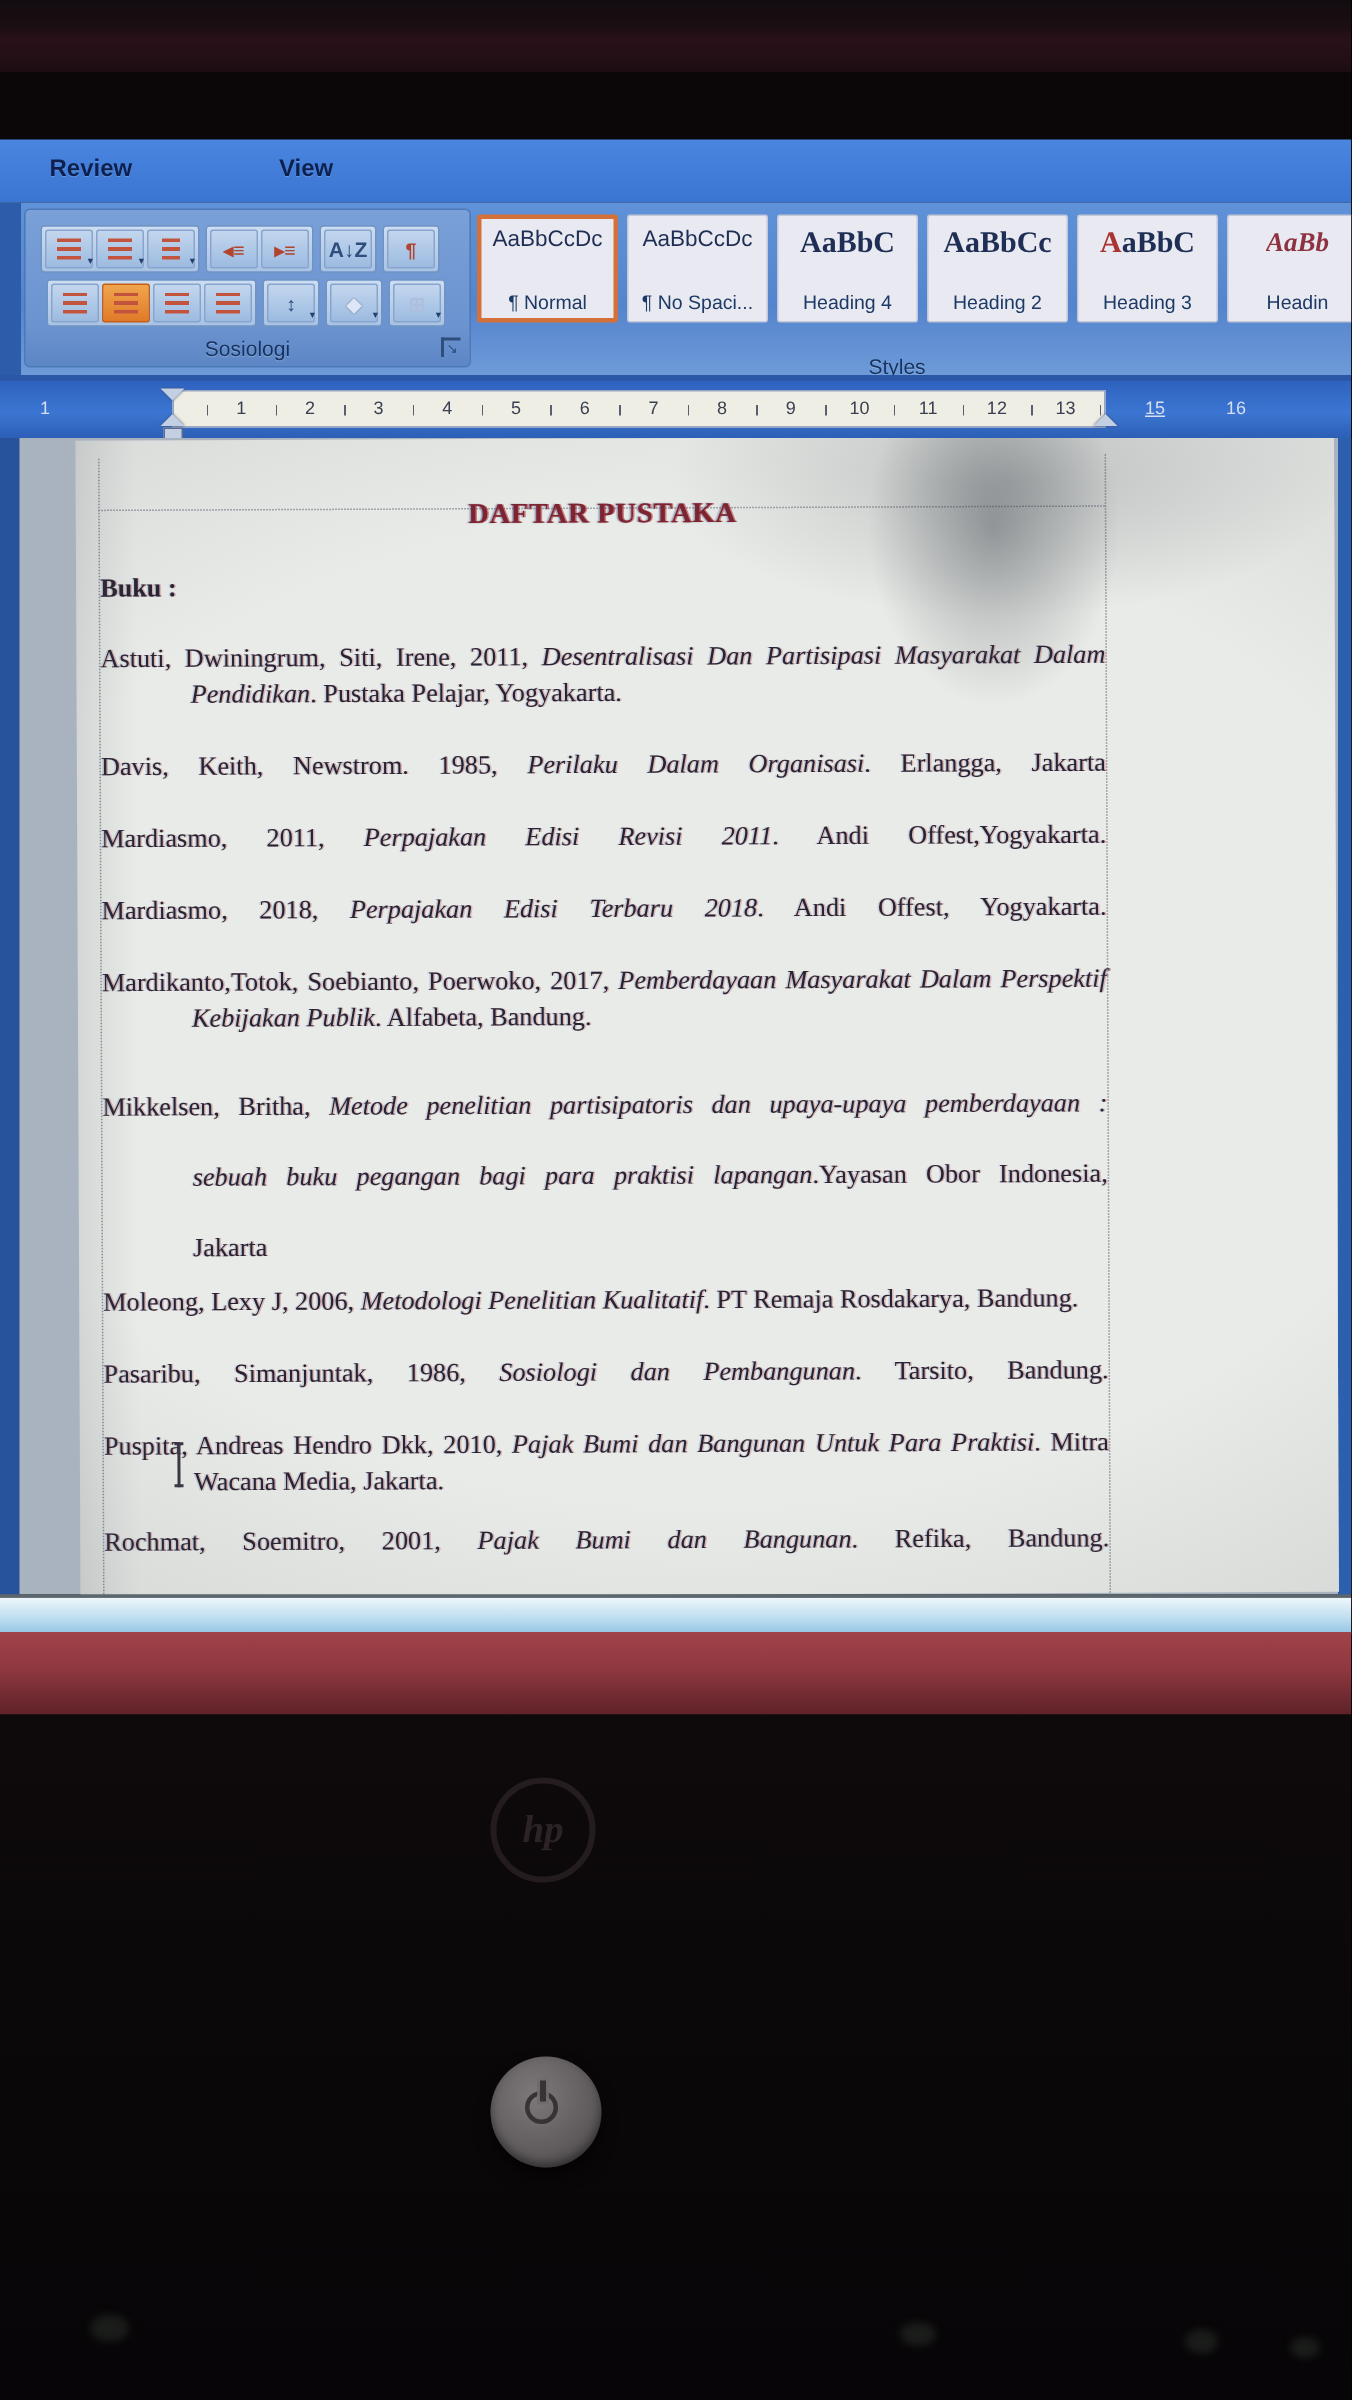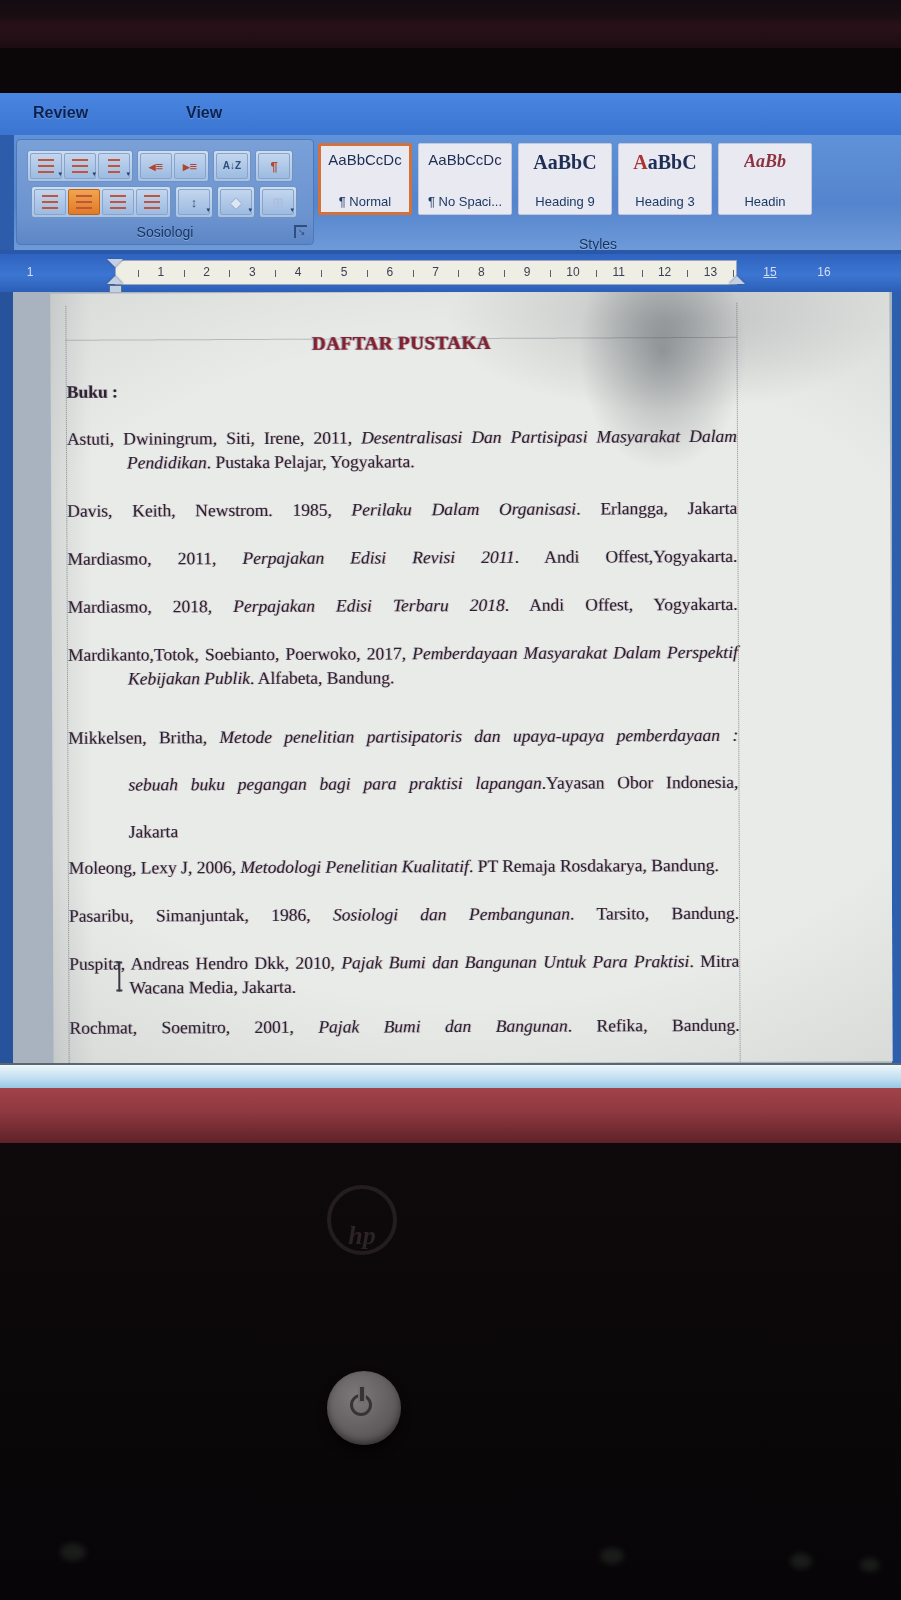--- a/index.html
+++ b/index.html
@@ -34,21 +34,21 @@
   .prow2{left:14px;top:46px;}
   .pseg{display:flex;gap:2px;padding:2px;border:1px solid #6f94c4;border-radius:3px;
     background:linear-gradient(#cdddf1,#a9c2e3);}
   .pbtn{width:30px;height:24px;border:1px solid #86a4cd;border-radius:2px;
     background:linear-gradient(#c3d6ee,#9cbbe0);display:flex;align-items:center;justify-content:center;position:relative;}
   .pbtn.sel{background:linear-gradient(#f0a54e,#e07a28);border-color:#c45f17;}
   .bars{width:16px;height:14px;background:repeating-linear-gradient(to bottom,#c2543d 0 2.5px,rgba(0,0,0,0) 2.5px 6px);}
   .bars.short{width:12px;}
   .glyph{font-size:13px;font-weight:bold;color:#b0442f;line-height:1;}
   .glyph.blue{color:#2f4d7d;}
-  .glyph.small{font-size:10px;}
+  .glyph.small{font-size:14px;}
   .dd{position:absolute;right:-1px;bottom:0px;font-size:7px;color:#23406e;}
   .grouplabel{position:absolute;left:0;bottom:4px;width:100%;text-align:center;
     color:#16335f;font-size:14px;text-shadow:0 1px 0 rgba(170,200,235,.5);}
   .launcher{position:absolute;right:6px;bottom:6px;width:11px;height:11px;
     border-top:2px solid #2f4d7d;border-left:2px solid #2f4d7d;
     color:#2f4d7d;font-size:9px;line-height:11px;text-align:center;}
 
   .sgroup{position:absolute;left:318px;top:0;width:534px;height:115px;}
   .scards{position:absolute;left:0;top:8px;display:flex;gap:6px;}
   .style-card{width:94px;height:72px;background:#e9e9f1;border:1px solid #c2c8d8;border-radius:2px;
@@ -112,21 +112,21 @@
   
   .scrollstrip{position:absolute;left:0;top:1063px;width:901px;height:25px;
     background:linear-gradient(#eef7fb,#b9dcf0 60%,#8fc2e2);border-top:2px solid #5b676e;}
   .bezel-red{position:absolute;left:0;top:1088px;width:901px;height:55px;
     background:linear-gradient(#a24249,#8e3840 45%,#5e2228);}
   .laptop{position:absolute;left:0;top:1143px;width:901px;height:457px;
     background:linear-gradient(#0e0a0c,#0a0709 60%,#070507);}
 
   .hp-logo{position:absolute;left:327px;top:42px;width:70px;height:70px;border-radius:50%;
     border:4px solid rgba(110,88,94,.30);box-sizing:border-box;opacity:.8;
-    display:flex;align-items:flex-end;justify-content:center;}
+    display:flex;align-items:center;justify-content:center;}
   .hp-logo span{font-family:"Liberation Serif",serif;font-style:italic;font-weight:bold;
     font-size:26px;color:rgba(118,95,102,.38);}
 
   .powerbtn{position:absolute;left:327px;top:228px;width:74px;height:74px;border-radius:50%;
     background:radial-gradient(circle at 40% 35%, #7d797b, #5f5b5d 60%, #413d3f);
     box-shadow:0 6px 10px rgba(0,0,0,.6), inset 0 -3px 6px rgba(0,0,0,.4);}
   .pring{position:absolute;left:23px;top:23px;width:22px;height:22px;border-radius:50%;
     border:3.5px solid #373335;box-sizing:border-box;}
   .pbar{position:absolute;left:33px;top:16px;width:4px;height:14px;background:#373335;
     box-shadow:0 0 0 2px rgba(111,107,109,.9);}
@@ -227,21 +227,25 @@
           <div class="style-card selected">
             <div class="sample s-normal">AaBbCcDc</div>
             <div class="sname">¶ Normal</div>
           </div>
           <div class="style-card">
             <div class="sample s-normal">AaBbCcDc</div>
             <div class="sname">¶ No Spaci...</div>
           </div>
           <div class="style-card">
             <div class="sample s-h1">AaBbC</div>
-            <div class="sname">Heading 9</div>
+            <div class="sname">Heading 4</div>
+          </div>
+          <div class="style-card">
+            <div class="sample s-h2">AaBbCc</div>
+            <div class="sname">Heading 2</div>
           </div>
           <div class="style-card">
             <div class="sample s-h3">AaBbC</div>
             <div class="sname">Heading 3</div>
           </div>
           <div class="style-card">
             <div class="sample s-h4">AaBb</div>
             <div class="sname">Headin</div>
           </div>
         </div>

